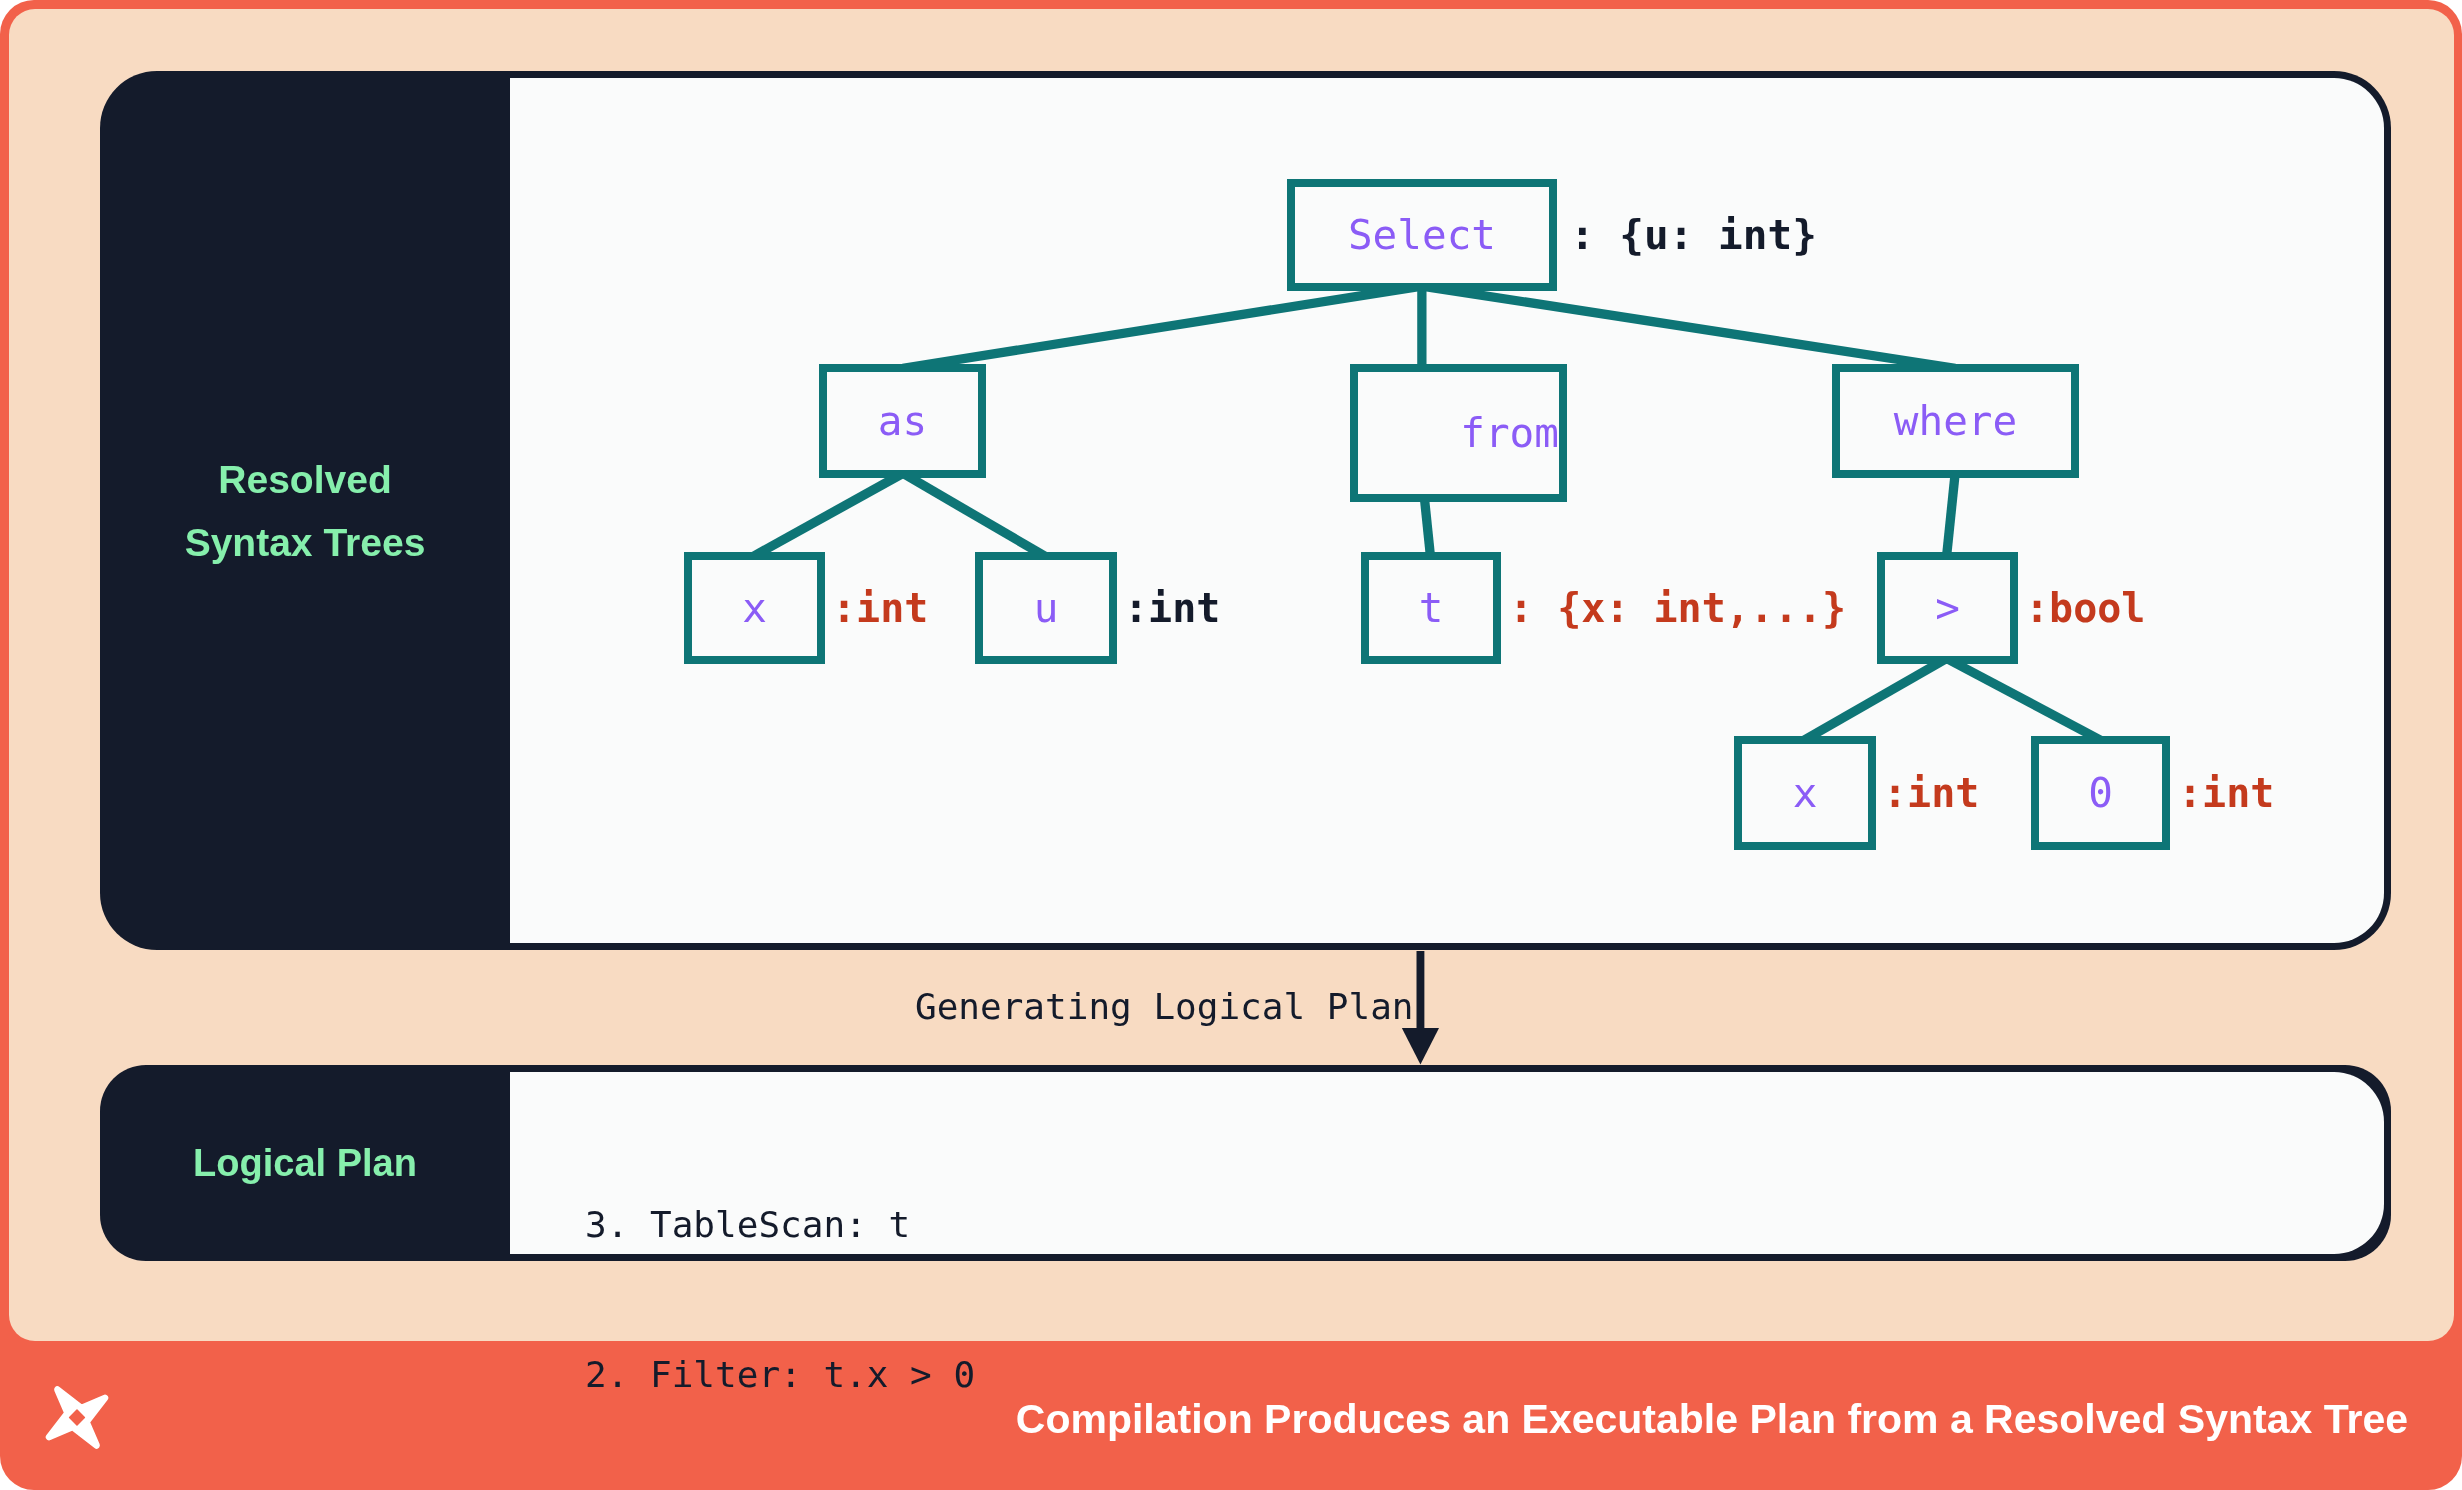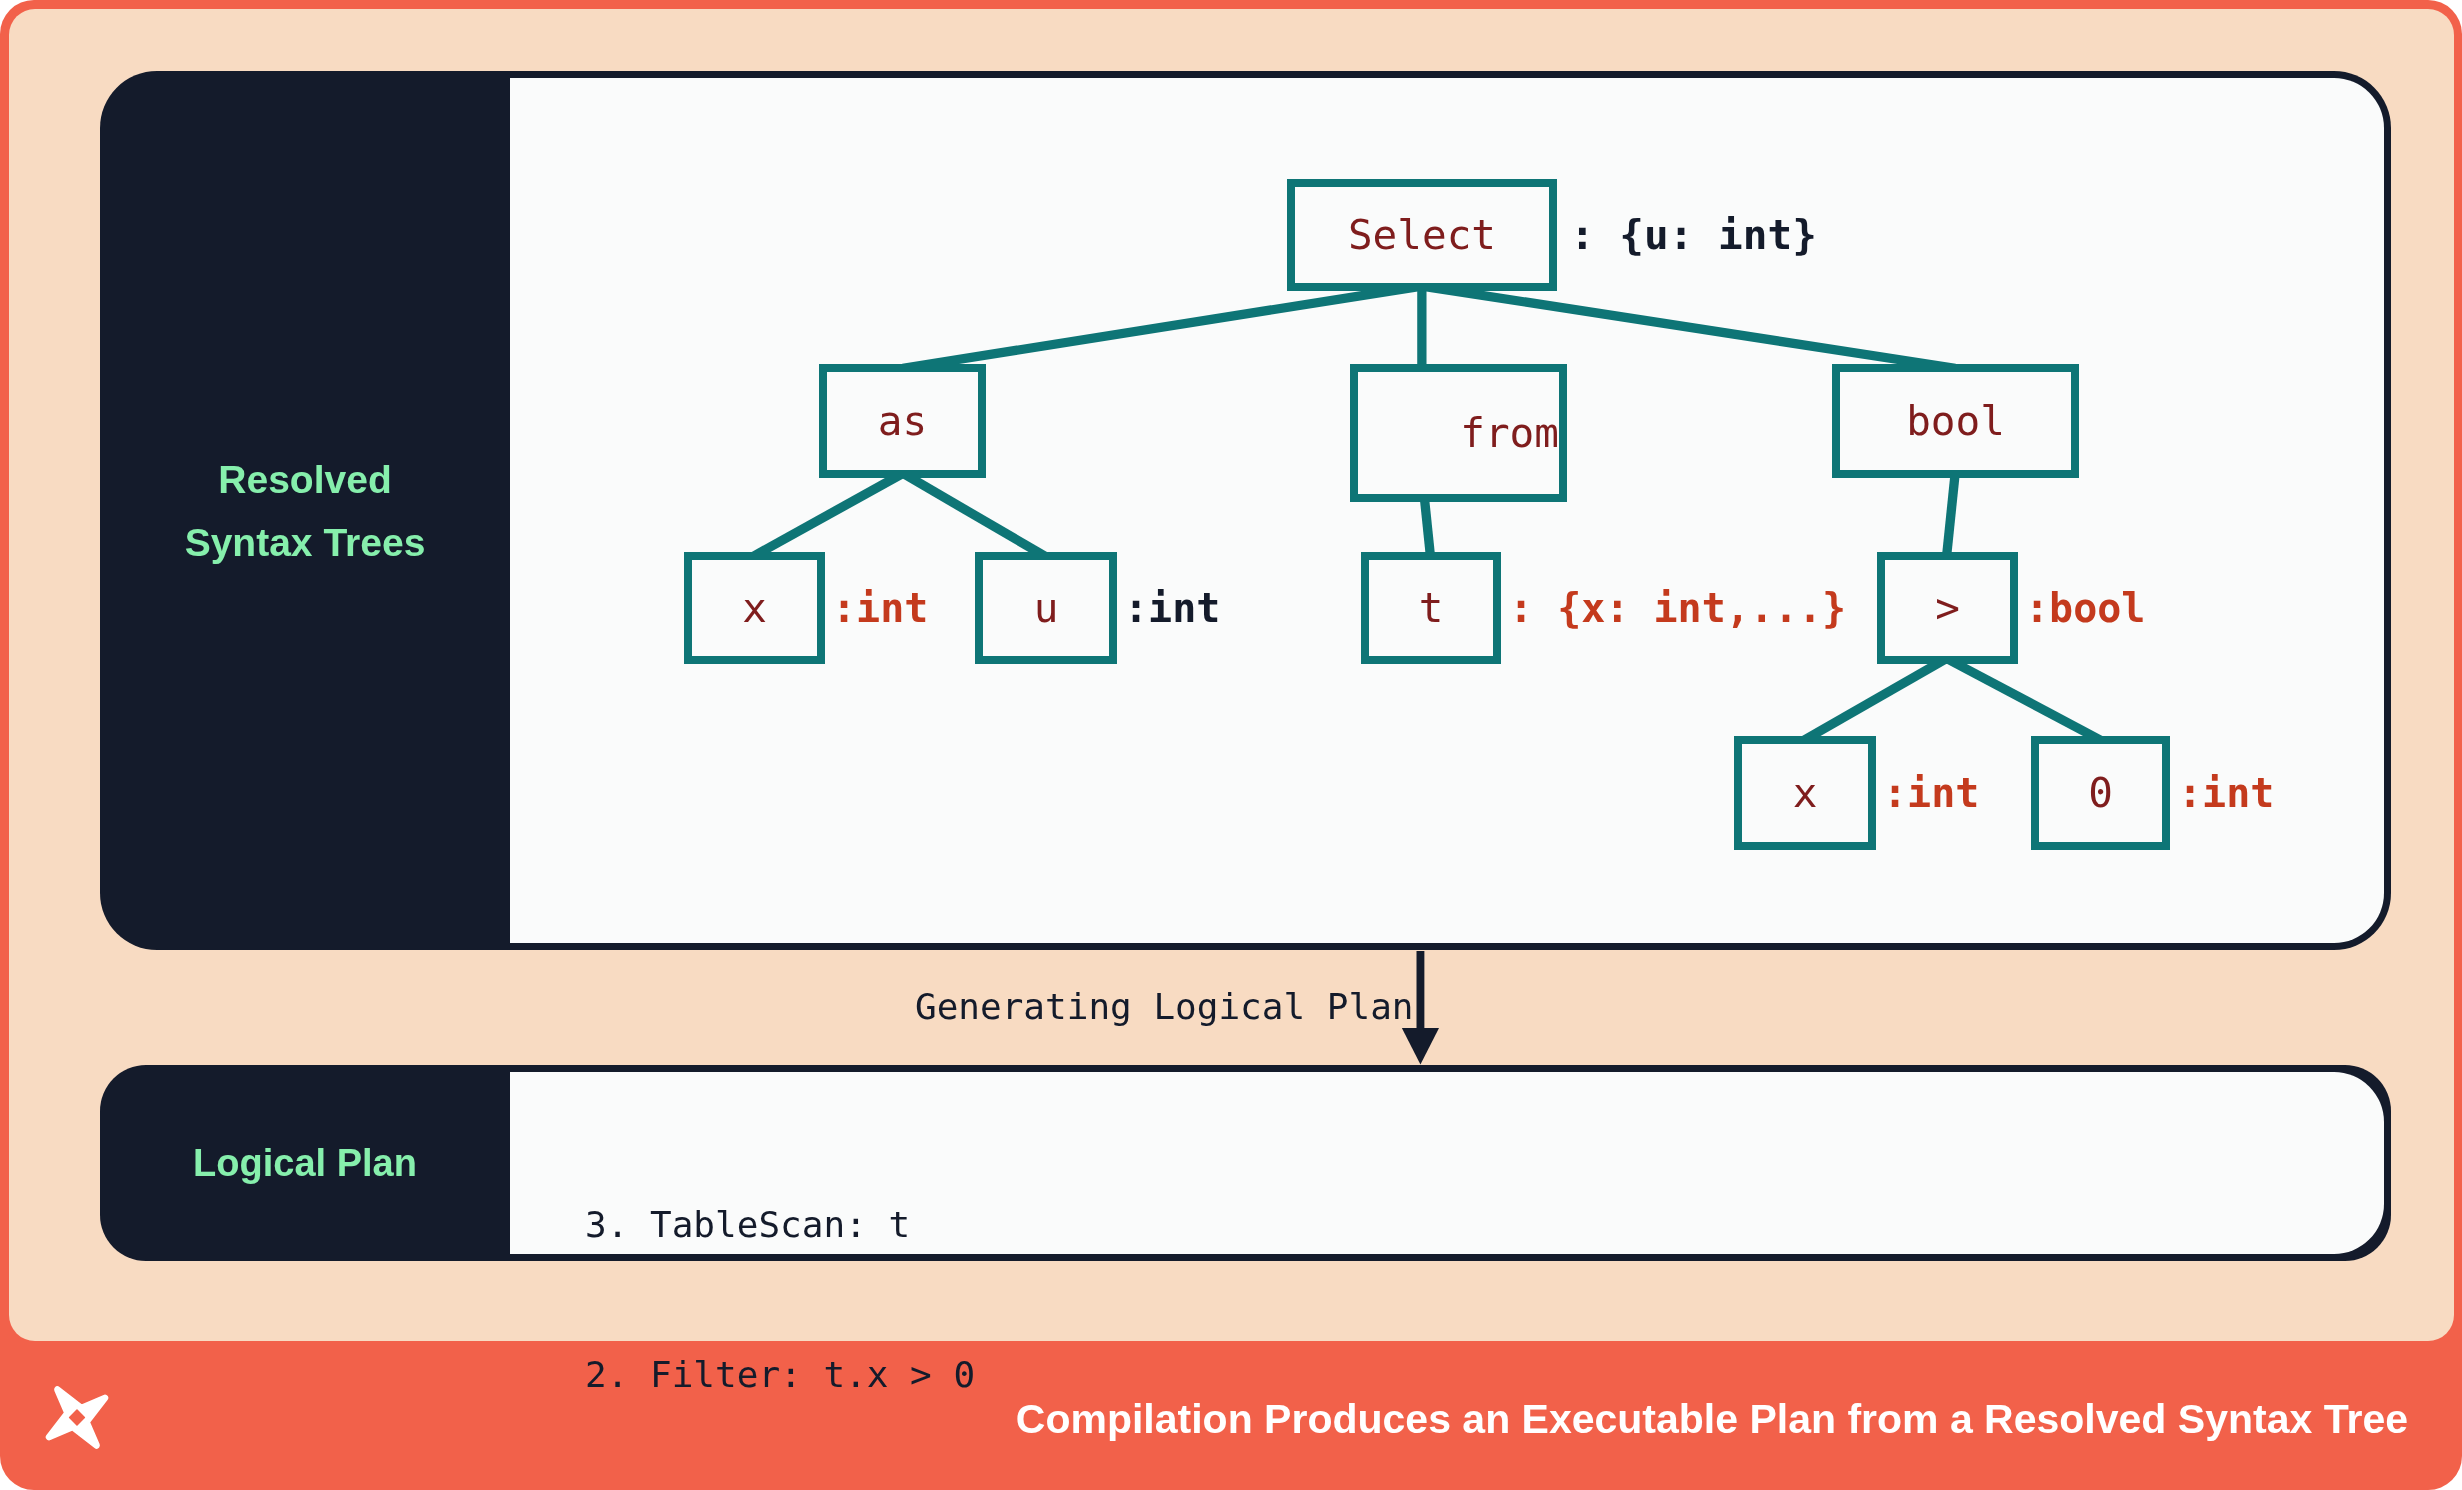--- a/index.html
+++ b/index.html
@@ -25,21 +25,21 @@
   }
   .sidebar-label{
     position:absolute;left:0;top:0;width:410px;height:100%;
     display:flex;flex-direction:column;justify-content:center;align-items:center;
     color:#86efac;font-weight:700;font-size:39px;line-height:63px;text-align:center;
   }
   .card-bottom .sidebar-label{font-size:38px;line-height:43px;}
   svg.overlay{position:absolute;left:0;top:0;pointer-events:none;}
   .node{
     position:absolute;box-sizing:border-box;background:#FAFBFB;
-    border:8.6px solid #0E7576;color:#7f1d1d;
+    border:8.6px solid #0E7576;color:#8b5cf6;
     font-family:"DejaVu Sans Mono", monospace;font-size:41px;
     display:flex;align-items:center;justify-content:center;
   }
   .anno{
     position:absolute;display:flex;align-items:center;
     font-family:"DejaVu Sans Mono", monospace;font-weight:700;font-size:40px;
     color:#C43A1D;white-space:pre;
   }
   .anno.navy{color:#141B2B;}
   .root-anno{font-size:41px;}
@@ -103,21 +103,21 @@
   </div>
   <div class="anno navy root-anno" style="left:1570px;top:179px;height:112px;">: {u: int}</div>
 
   <div class="node" style="left:819px;top:364px;width:167px;height:114px;">
     <span>as</span>
   </div>
   <div class="node" style="left:1350px;top:364px;width:217px;height:138px;justify-content:flex-end;">
     <span>from</span>
   </div>
   <div class="node" style="left:1832px;top:364px;width:247px;height:114px;">
-    <span>bool</span>
+    <span>where</span>
   </div>
 
   <div class="node" style="left:684px;top:552px;width:141px;height:112px;">
     <span>x</span>
   </div>
   <div class="anno" style="left:832px;top:552px;height:112px;">:int</div>
 
   <div class="node" style="left:975px;top:552px;width:142px;height:112px;">
     <span>u</span>
   </div>

